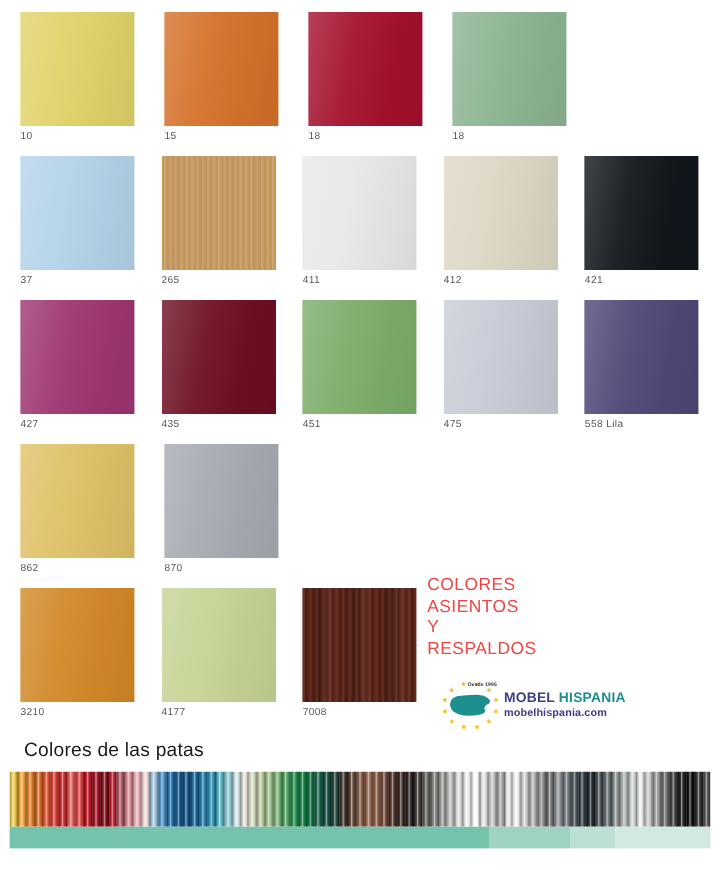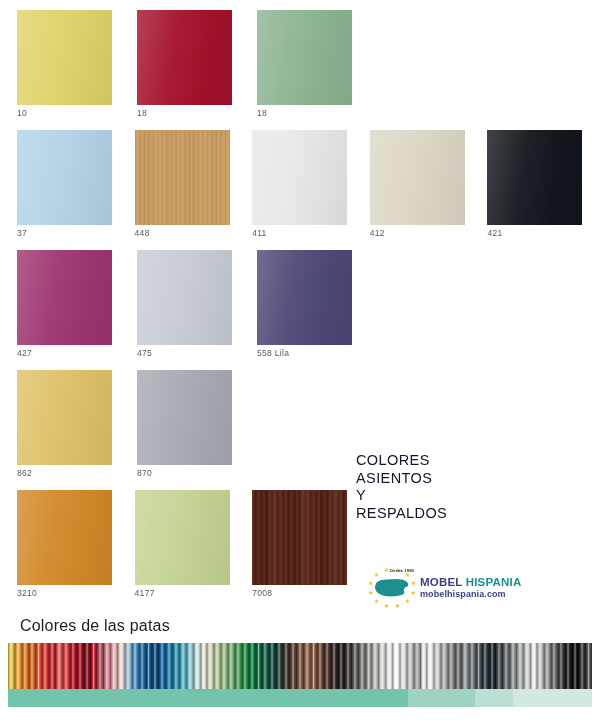--- a/index.html
+++ b/index.html
@@ -90,24 +90,24 @@
         rgba(255,255,255,0.20) 0%,
         rgba(255,255,255,0.05) 38%,
         rgba(0,0,0,0.03) 72%,
         rgba(0,0,0,0.07) 100%);
   }
 
   
   #colores-heading {
     position: absolute;
     left: 356px;
-    top: 452px;
+    top: 480px;
     font-size: 14.5px;
     line-height: 17.5px;
-    color: #0f172a;
+    color: #ef4444;
     letter-spacing: 0.4px;
   }
   #colores-heading div { white-space: nowrap; }
 
   
   #brand-logo {
     position: absolute;
     left: 362px;
     top: 566px;
     width: 170px;
@@ -190,54 +190,66 @@
 </head>
 <body>
 
 <div id="swatch-grid">
     <div class="swatch-row">
       <div class="swatch-cell">
         <div class="swatch-chip sheen" style="background-color: rgb(224, 211, 106);"></div>
         <div class="swatch-label">10</div>
       </div>
       <div class="swatch-cell">
+        <div class="swatch-chip sheen" style="background-color: rgb(212, 113, 42);"></div>
+        <div class="swatch-label">15</div>
+      </div>
+      <div class="swatch-cell">
         <div class="swatch-chip sheen" style="background-color: rgb(164, 16, 44);"></div>
         <div class="swatch-label">18</div>
       </div>
       <div class="swatch-cell">
         <div class="swatch-chip sheen" style="background-color: rgb(140, 180, 145);"></div>
         <div class="swatch-label">18</div>
       </div>
     </div>
     <div class="swatch-row">
       <div class="swatch-cell">
         <div class="swatch-chip sheen" style="background-color: rgb(180, 211, 232);"></div>
         <div class="swatch-label">37</div>
       </div>
       <div class="swatch-cell">
         <div class="swatch-chip grain-light" style="background-color: rgb(200, 154, 94);"></div>
-        <div class="swatch-label">448</div>
+        <div class="swatch-label">265</div>
       </div>
       <div class="swatch-cell">
         <div class="swatch-chip sheen" style="background-color: rgb(232, 232, 234);"></div>
         <div class="swatch-label">411</div>
       </div>
       <div class="swatch-cell">
         <div class="swatch-chip sheen" style="background-color: rgb(221, 215, 197);"></div>
         <div class="swatch-label">412</div>
       </div>
       <div class="swatch-cell">
         <div class="swatch-chip sheen" style="background-color: rgb(17, 22, 28);"></div>
         <div class="swatch-label">421</div>
       </div>
     </div>
     <div class="swatch-row">
       <div class="swatch-cell">
         <div class="swatch-chip sheen" style="background-color: rgb(158, 53, 112);"></div>
         <div class="swatch-label">427</div>
+      </div>
+      <div class="swatch-cell">
+        <div class="swatch-chip sheen" style="background-color: rgb(109, 15, 34);"></div>
+        <div class="swatch-label">435</div>
+      </div>
+      <div class="swatch-cell">
+        <div class="swatch-chip sheen" style="background-color: rgb(124, 173, 105);"></div>
+        <div class="swatch-label">451</div>
       </div>
       <div class="swatch-cell">
         <div class="swatch-chip sheen" style="background-color: rgb(199, 204, 214);"></div>
         <div class="swatch-label">475</div>
       </div>
       <div class="swatch-cell">
         <div class="swatch-chip sheen" style="background-color: rgb(77, 72, 118);"></div>
         <div class="swatch-label">558 Lila</div>
       </div>
     </div>

